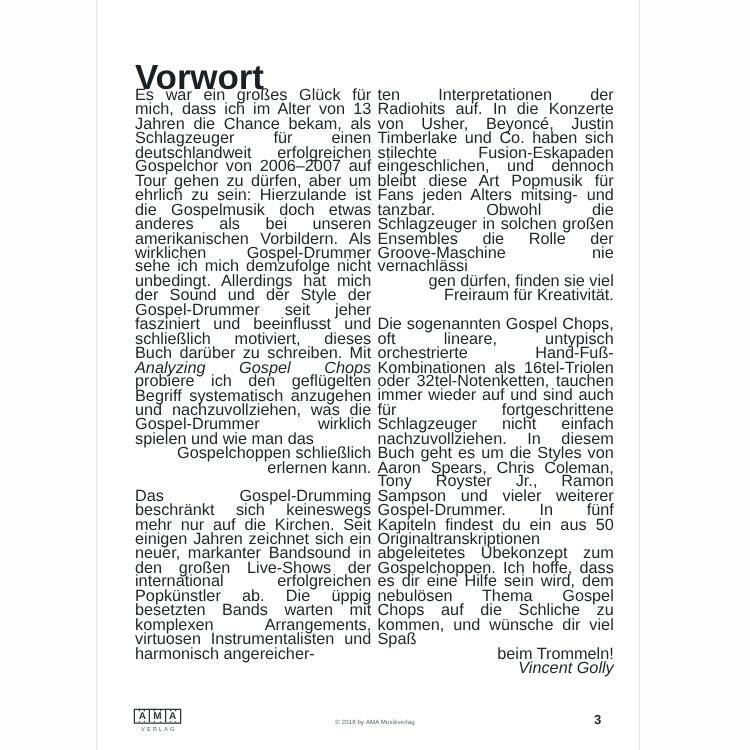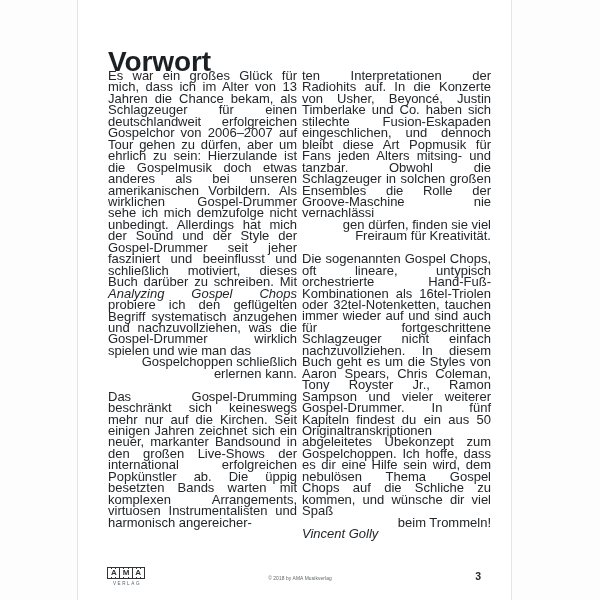--- a/index.html
+++ b/index.html
@@ -72,21 +72,21 @@
     hyphens: none;
     word-spacing: 0px;
   }
   #col-left  { left: 108px; }
   #col-right { left: 302px; }
 
   .para { margin: 0 0 11.4px 0; }
   .para:last-child { margin-bottom: 16px; }
   .para > .lastline { display: block; text-align: right; }
   .it { font-style: italic; }
-  .sig { display: block; font-style: italic; text-align: left; }
+  .sig { display: block; font-style: italic; text-align: right; }
 
   
   #footer-rule {
     position: absolute;
     left: 108px;
     top: 556px;
     width: 373px;
     height: 0px;
     border-top: 0px solid transparent;
   }

